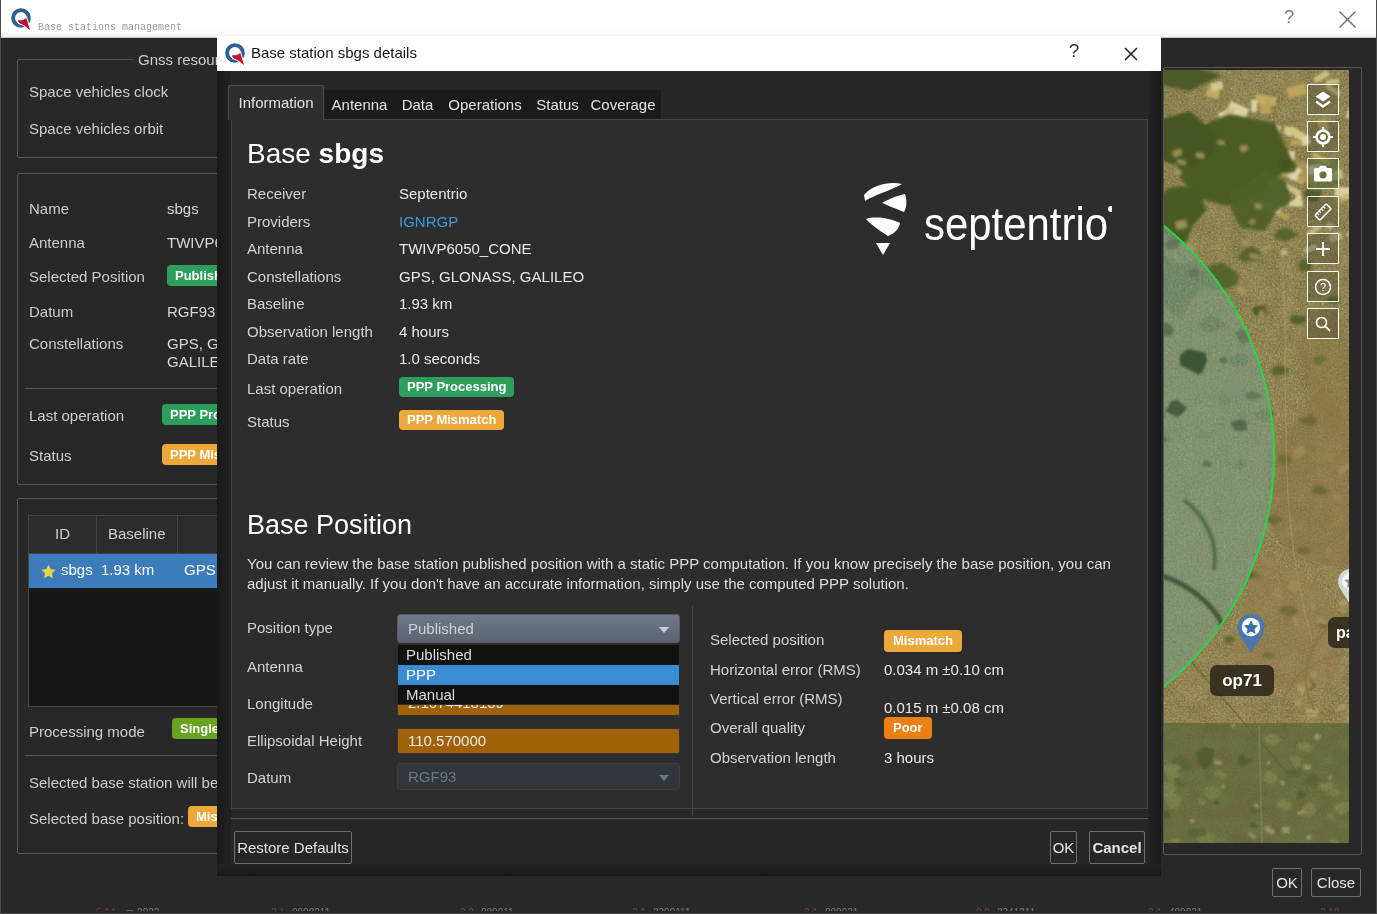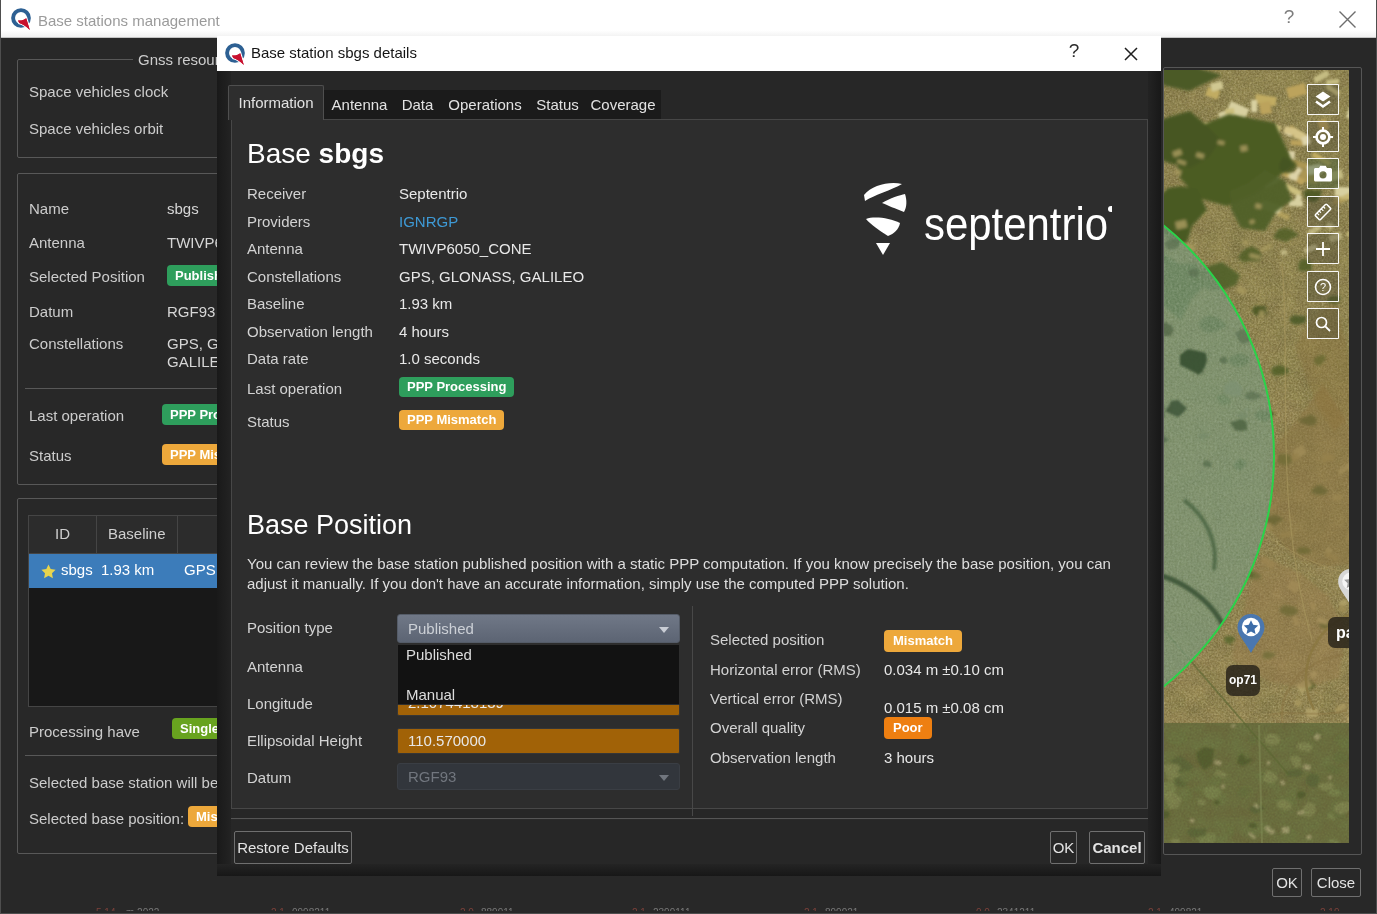--- a/index.html
+++ b/index.html
@@ -3,21 +3,21 @@
 <meta charset="utf-8">
 <style>
 * { margin:0; padding:0; box-sizing:border-box; }
 html,body { width:1377px; height:914px; overflow:hidden; background:#262626; }
 body { font-family:"Liberation Sans", sans-serif; position:relative; }
 .abs { position:absolute; }
 
 
 #mainwin { left:0; top:0; width:1377px; height:914px; background:#282828; border:1px solid #4e4e4e; }
 #maintitle { left:1px; top:0; width:1375px; height:38px; background:linear-gradient(#ffffff 82%, #f1f1f1); border-bottom:1px solid #c4c4c4; }
-#maintitle .ttext { position:absolute; left:37px; top:12px; font-size:15px; color:#9b9b9b; }
+#maintitle .ttext { position:absolute; left:37px; top:22px; font-size:10px; color:#9b9b9b;font-family:Liberation Mono, monospace; }
 #maintitle .qmark { position:absolute; left:1278px; top:6px; width:20px; font-size:19px; color:#7d7d7d; text-align:center; }
 
 .grpbox { border:1px solid #585858; border-radius:2px; background:transparent; }
 .glabel { color:#cccccc; font-size:15px; position:absolute; }
 .gvalue { color:#d6d6d6; font-size:15px; position:absolute; }
 .badge { position:absolute; color:#fff; font-weight:bold; font-size:13px; border-radius:4px; padding:2px 8px; line-height:17px; }
 .bgreen { background:#2e9e5c; }
 .borange { background:#eda83b; }
 
 
@@ -114,21 +114,21 @@
   </div>
   <div id="tblrow">
     <svg style="position:absolute; left:12px; top:10px;" width="15" height="15" viewBox="0 0 18 18">
         <path d="M9 0.5 L11.6 6 L17.5 6.8 L13.2 11 L14.3 17 L9 14.1 L3.7 17 L4.8 11 L0.5 6.8 L6.4 6 Z" fill="#e8d44d"></path>
       </svg>
     <span style="left:32px;">sbgs</span>
     <span style="left:72px;">1.93 km</span>
     <span style="left:155px;">GPS,</span>
   </div>
 </div>
-<div class="glabel" style="left:29px; top:723px;">Processing have</div>
+<div class="glabel" style="left:29px; top:723px;">Processing mode</div>
 <div class="badge" style="left:172px; top:718px; background:#68a31f;">Single</div>
 <div class="abs" style="left:25px; top:755px; width:192px; height:1px; background:#585858;"></div>
 <div class="glabel" style="left:29px; top:774px;">Selected base station will be</div>
 <div class="glabel" style="left:29px; top:810px;">Selected base position:</div>
 <div class="badge borange" style="left:188px; top:806px;">Mis</div>
 
 <div id="mapbox" class="abs"></div>
 <div id="mapwrap" class="abs">
 <svg width="185" height="773" viewBox="0 0 185 773">
 <defs>
@@ -457,21 +457,21 @@
           <path d="M20 430 C 40 445, 55 470, 50 500" stroke="#43603e" stroke-width="4" fill="none" opacity="0.75"></path>
         </g>
 </g>
 <circle cx="-186" cy="386" r="296" fill="none" stroke="#2ad34a" stroke-width="2"></circle>
 </svg>
 <svg style="position:absolute;left:72px;top:543px" width="30" height="42" viewBox="0 0 30 42">
  <path d="M15 1 C 7 1 1.5 7 1.5 14.5 C 1.5 22 8 27 15 40 C 22 27 28.5 22 28.5 14.5 C 28.5 7 23 1 15 1 Z" fill="#4a77b0"></path>
  <circle cx="15" cy="14" r="9.2" fill="#fff"></circle>
  <path d="M15 7.2 L17.2 11.8 L22.2 12.4 L18.5 15.9 L19.5 20.9 L15 18.4 L10.5 20.9 L11.5 15.9 L7.8 12.4 L12.8 11.8 Z" fill="#3c6ca8"></path>
 </svg>
-<div class="maplabel" style="left:62px;top:595px;width:34px;height:31px;font-size:12px;line-height:31px;">op71</div>
+<div class="maplabel" style="left:46px;top:595px;width:64px;height:31px;font-size:17px;line-height:31px;">op71</div>
 <svg style="position:absolute;left:172px;top:498px" width="30" height="40" viewBox="0 0 30 42">
  <path d="M15 1 C 7 1 1.5 7 1.5 14.5 C 1.5 22 8 27 15 40 C 22 27 28.5 22 28.5 14.5 C 28.5 7 23 1 15 1 Z" fill="#d7d7d7"></path>
  <circle cx="15" cy="14" r="9.2" fill="#f5f5f5"></circle>
  <path d="M15 7.2 L17.2 11.8 L22.2 12.4 L18.5 15.9 L19.5 20.9 L15 18.4 L10.5 20.9 L11.5 15.9 L7.8 12.4 L12.8 11.8 Z" fill="#9a9a9a"></path>
 </svg>
 <div class="maplabel" style="left:164px;top:547px;width:40px;height:31px;font-size:16px;line-height:31px;text-align:left;padding-left:8px;box-sizing:border-box;">pa</div>
 
 </div>
 
 <div class="mapbtn" style="top:84px;">
@@ -618,20 +618,21 @@
   <div class="mlabel" style="left:30px; top:622px;">Antenna</div>
   <div class="mlabel" style="left:30px; top:659px;">Longitude</div>
   <div class="mlabel" style="left:30px; top:696px;">Ellipsoidal Height</div>
   <div class="mlabel" style="left:30px; top:733px;">Datum</div>
 
   <div class="field" style="top:653px;">2.1074418139</div>
   <div class="field" style="top:692px; height:26px; line-height:24px;">110.570000</div>
   <div id="combo1">Published<div class="carrow" style="right:10px; top:12px;"></div></div>
   <div id="combolist">
     <div class="item" style="top:0;">Published</div>
+    <div class="item isel" style="top:20px;">PPP</div>
     <div class="item" style="top:40px;">Manual</div>
   </div>
   <div id="combo2">RGF93<div class="carrow" style="right:10px; top:11px; border-top-color:#71767e;"></div></div>
 
   <div id="vsep"></div>
 
   <div class="mlabel" style="left:493px; top:595px;">Selected position</div>
   <div class="mbadge borange" style="left:667px; top:594px; padding:3px 9px;">Mismatch</div>
   <div class="mlabel" style="left:493px; top:625px;">Horizontal error (RMS)</div>
     <div class="mvalue" style="left:667px; top:625px;">0.034 m ±0.10 cm</div>

